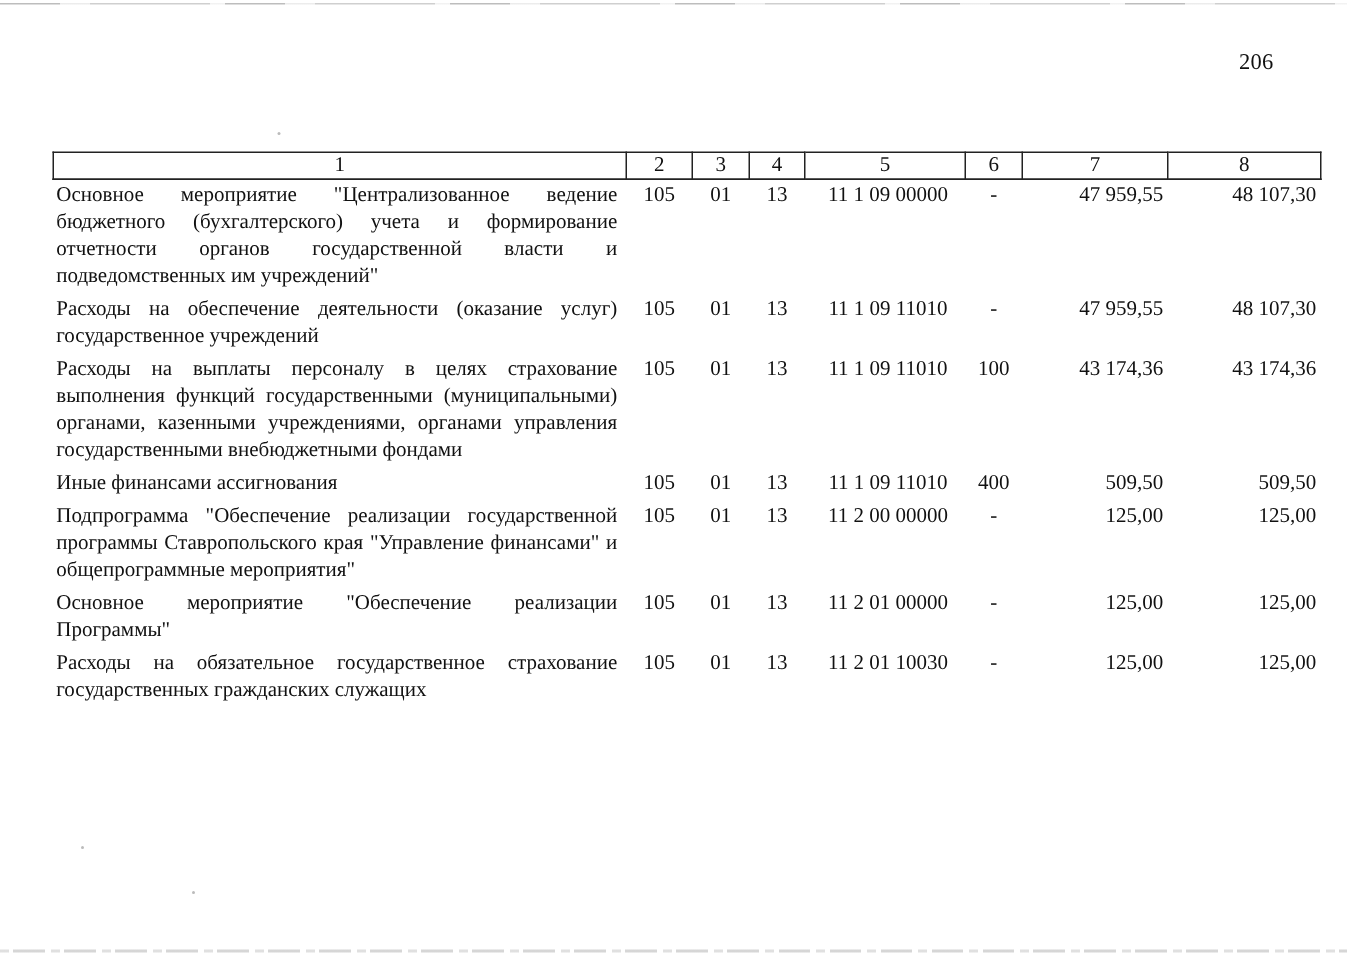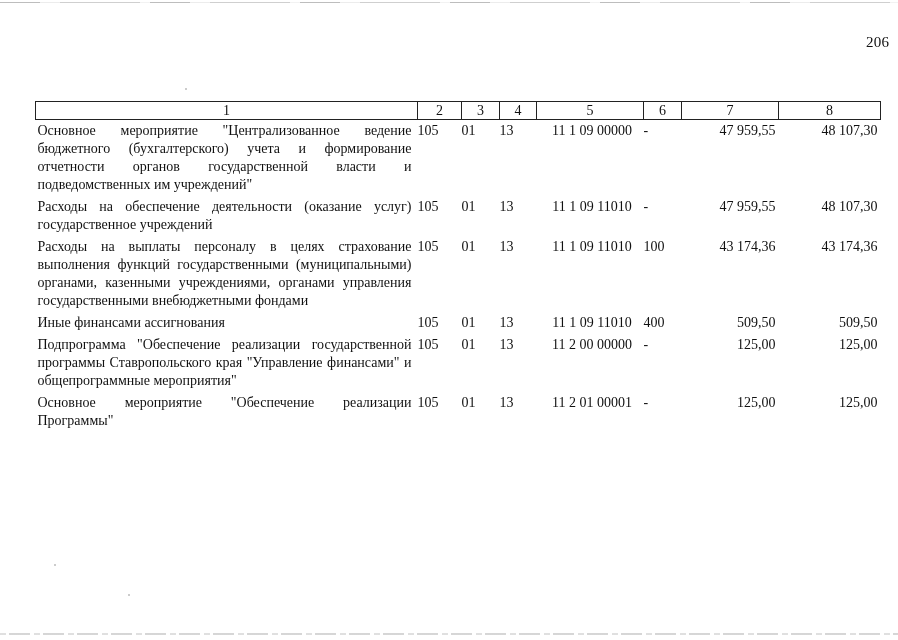--- a/index.html
+++ b/index.html
@@ -27,21 +27,20 @@
       width: 898px; height: 2px;
       background: repeating-linear-gradient(90deg, #d8d8d8 0 6px, #ffffff 6px 9px, #cccccc 9px 30px, #ffffff 30px 34px);
       opacity: 0.8;
     }
     .page-number {
       position: absolute;
       left: 826px;
       top: 34px;
       font-size: 15px;
       letter-spacing: 0.2px;
-      margin-left: 40px;
     }
     .table-wrap {
       position: absolute;
       left: 35px;
       top: 101px;
       width: 845px;
     }
     table {
       border-collapse: collapse;
       table-layout: fixed;
@@ -71,21 +70,21 @@
       padding: 0;
     }
     tbody tr td { padding-top: 2px; padding-bottom: 2px; }
     td.desc {
       text-align: justify;
       text-align-last: left;
       padding-right: 6px !important;
       padding-left: 2px !important;
       hyphens: none;
     }
-    td.c-center { }
+    td.c-center { text-align: center; }
     td.c-right { text-align: right; padding-right: 3px !important; }
     td.c-code { text-align: center; padding-left: 4px !important; }
     .faint-dot {
       position: absolute;
       width: 2px; height: 2px;
       background: #bbbbbb;
       border-radius: 1px;
     }
   </style>
 </head>
@@ -168,21 +167,31 @@
         <td class="c-code">11 2 00 00000</td>
         <td class="c-center">-</td>
         <td class="c-right">125,00</td>
         <td class="c-right">125,00</td>
       </tr>
       <tr>
         <td class="desc">Основное мероприятие "Обеспечение реализации Программы"</td>
         <td class="c-center">105</td>
         <td class="c-center">01</td>
         <td class="c-center">13</td>
-        <td class="c-code">11 2 01 00001</td>
+        <td class="c-code">11 2 01 00000</td>
+        <td class="c-center">-</td>
+        <td class="c-right">125,00</td>
+        <td class="c-right">125,00</td>
+      </tr>
+      <tr>
+        <td class="desc">Расходы на обязательное государственное страхование государственных гражданских служащих</td>
+        <td class="c-center">105</td>
+        <td class="c-center">01</td>
+        <td class="c-center">13</td>
+        <td class="c-code">11 2 01 10030</td>
         <td class="c-center">-</td>
         <td class="c-right">125,00</td>
         <td class="c-right">125,00</td>
       </tr>
     </tbody>
   </table>
 </div>
 
 <div class="faint-dot" style="left:54px;top:564px;"></div>
 <div class="faint-dot" style="left:128px;top:594px;"></div>

